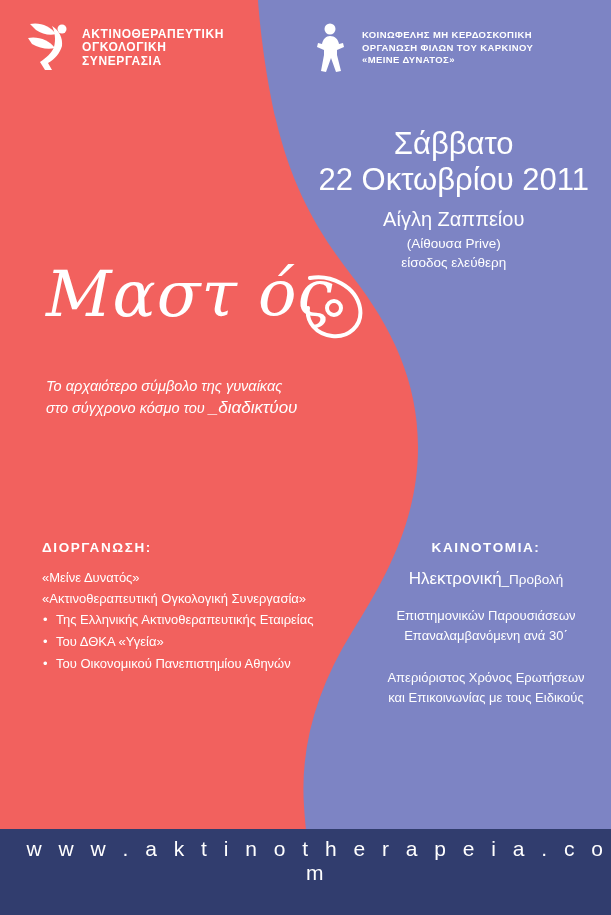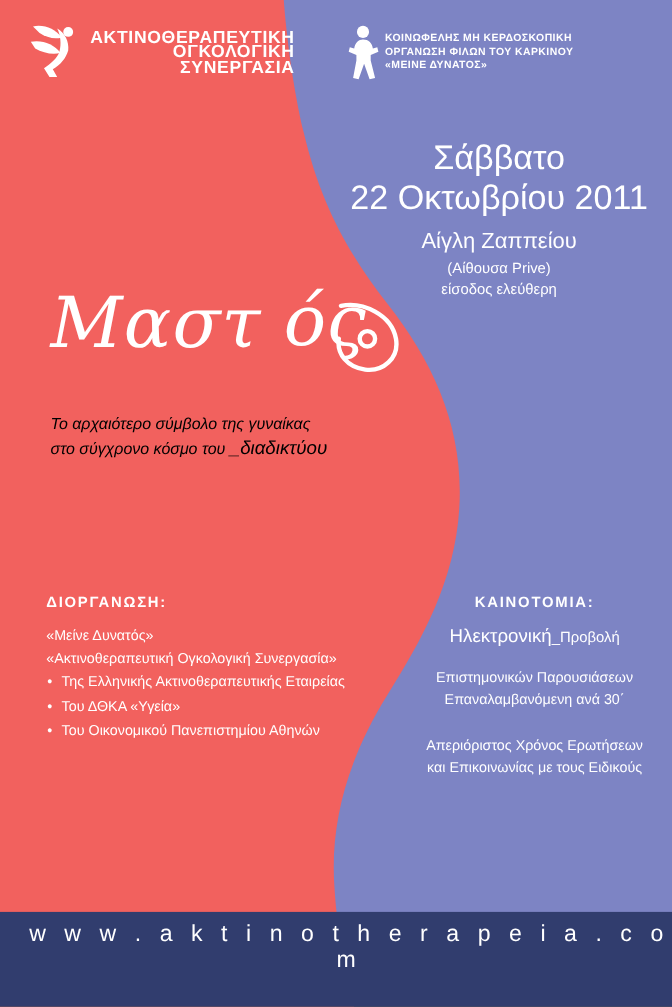--- a/index.html
+++ b/index.html
@@ -15,24 +15,24 @@
     position:absolute;left:0;top:0;width:430px;height:915px;
     overflow:hidden;
   }
   .red-field svg{display:block;}
   
   .logo-left{
     position:absolute;left:26px;top:20px;display:flex;align-items:center;gap:10px;
   }
   .logo-left .mark{width:46px;height:56px;position:relative;}
   .logo-left .txt{
-    color:#ffffff;font-weight:bold;font-size:16px;line-height:13.5px;letter-spacing:0.6px;text-align:right;
+    color:#ffffff;font-weight:bold;font-size:12px;line-height:13.5px;letter-spacing:0.6px;
   }
   .logo-right{
-    position:absolute;left:310px;top:22px;display:flex;align-items:center;
+    position:absolute;left:310px;top:22px;display:flex;align-items:center;gap:12px;
   }
   .logo-right .mark{width:40px;height:52px;position:relative;}
   .logo-right .txt{
     color:#ffffff;font-weight:bold;font-size:9.5px;line-height:12.5px;letter-spacing:0.4px;
   }
   
   .event-info{
     position:absolute;right:22px;top:126px;text-align:center;color:#ffffff;
   }
   .event-info .d1{font-size:31px;line-height:36px;font-weight:400;}
@@ -49,21 +49,21 @@
   }
   .title-tail{
     position:absolute;left:212px;top:-2px;
     font-family:"DejaVu Serif", serif;
     font-size:64px;color:#ffffff;font-style:italic;
   }
   .breast-glyph{
     position:absolute;left:258px;top:16px;width:64px;height:66px;
   }
   .subtitle{
-    position:absolute;left:46px;top:376px;width:350px;color:#000000;
+    position:absolute;left:46px;top:376px;width:350px;color:#ffffff;
     font-size:14.5px;line-height:21px;font-style:italic;
   }
   .subtitle .big{font-size:17px;}
   
   .col-left{position:absolute;left:42px;top:540px;width:300px;color:#ffffff;}
   .col-right{position:absolute;left:372px;top:540px;width:228px;color:#ffffff;text-align:center;}
   .col-head{
     font-weight:bold;font-size:13.5px;letter-spacing:1.6px;margin-bottom:12px;
   }
   .col-line{font-size:13px;line-height:21px;}

